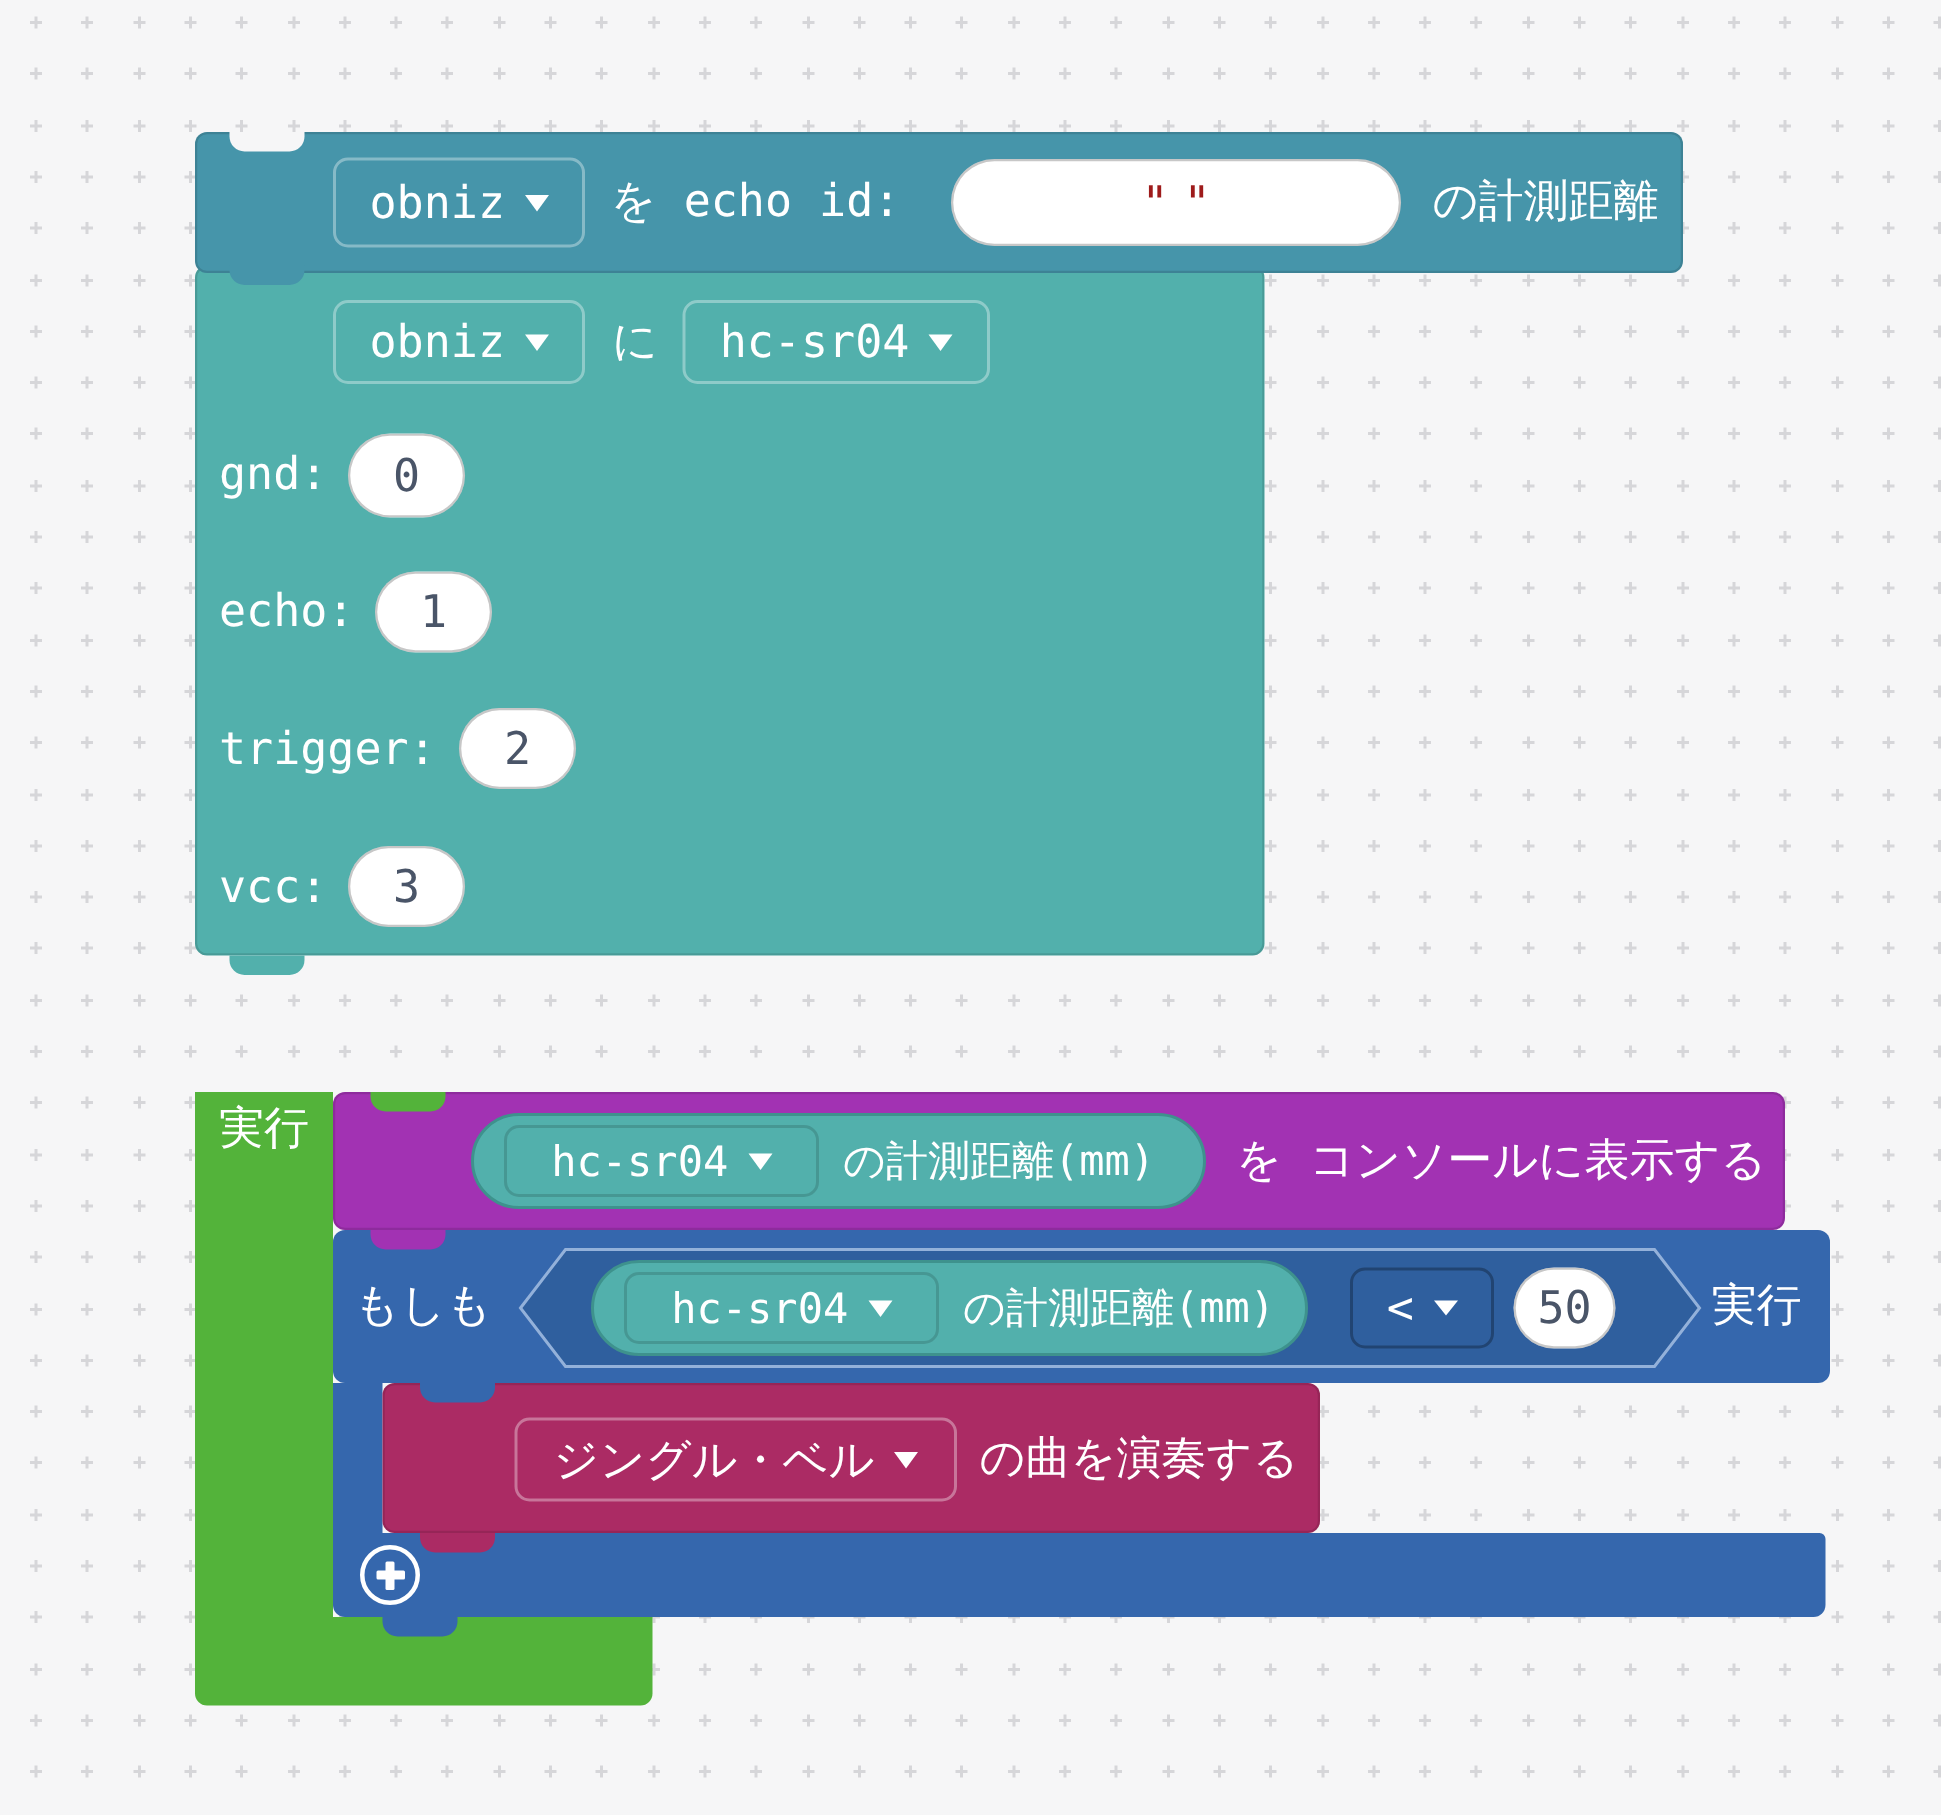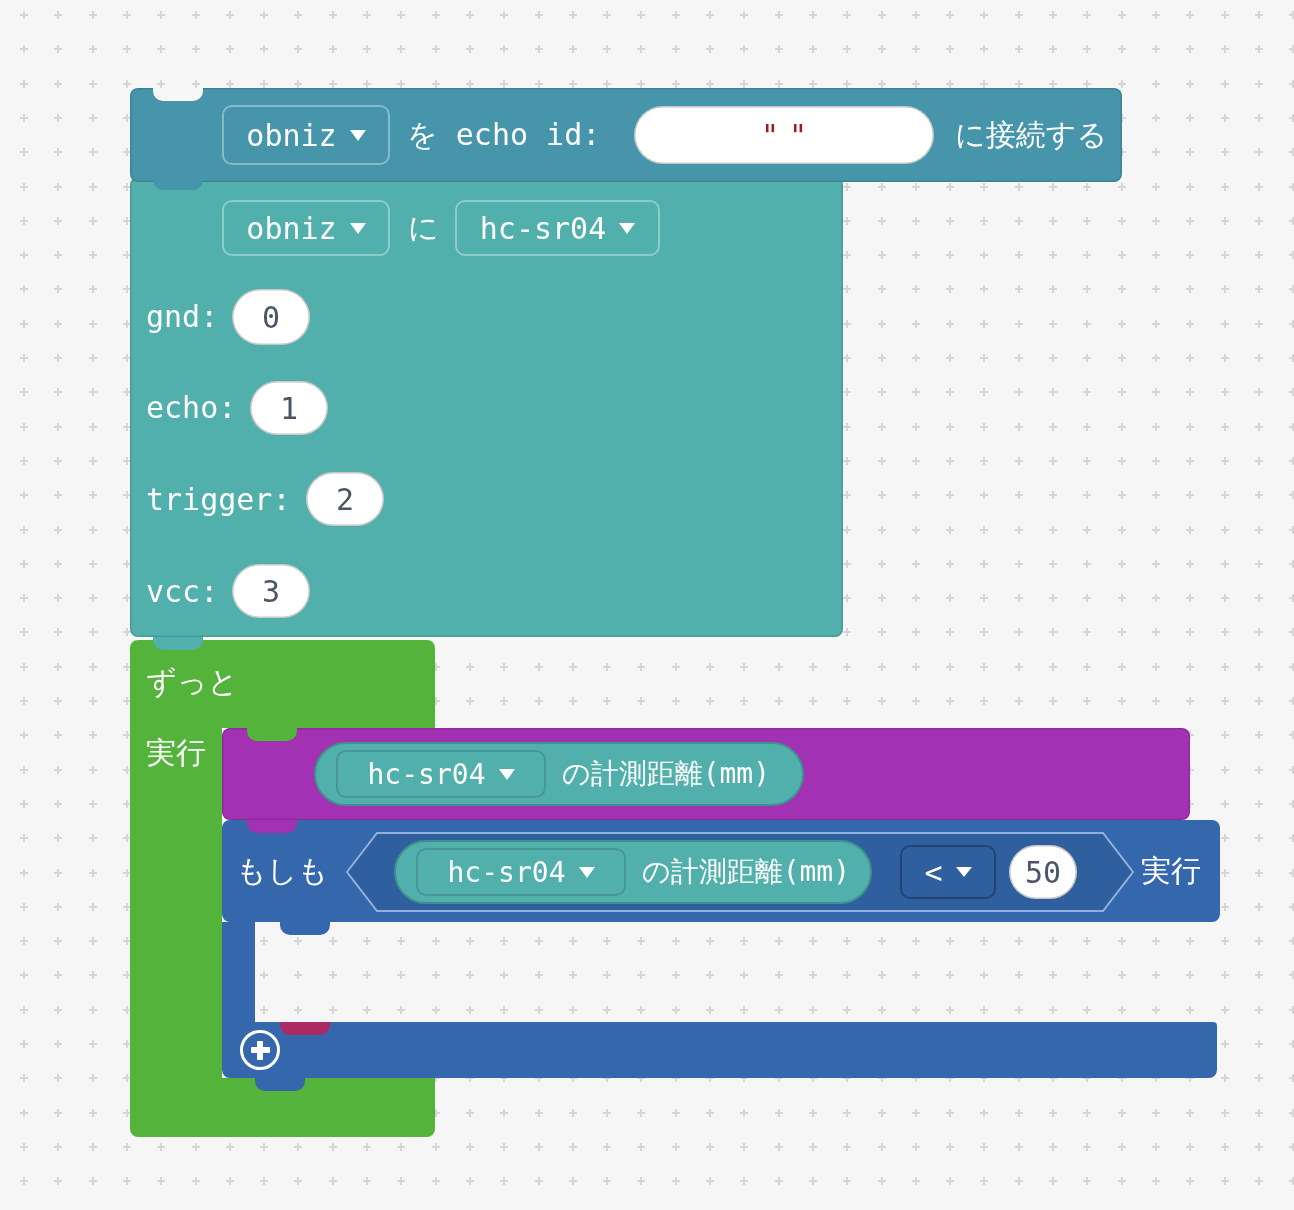--- a/index.html
+++ b/index.html
@@ -1358,23 +1358,20 @@
       <div class="cross" style="left: 1053px; top: 1181.2px;"></div>
       <div class="cross" style="left: 1087.3px; top: 1181.2px;"></div>
       <div class="cross" style="left: 1121.6px; top: 1181.2px;"></div>
       <div class="cross" style="left: 1155.9px; top: 1181.2px;"></div>
       <div class="cross" style="left: 1190.2px; top: 1181.2px;"></div>
       <div class="cross" style="left: 1224.5px; top: 1181.2px;"></div>
       <div class="cross" style="left: 1258.8px; top: 1181.2px;"></div>
       <div class="cross" style="left: 1293.1px; top: 1181.2px;"></div>
     </div>
 
-  <div class="block" style="left:130px;top:640px;width:305px;height:88px;background:#53b33a;border-radius:8px 8px 0 0;">
-    <span class="lbl" style="left:16px;top:21px;">ずっと</span>
-  </div>
   <div class="block" style="left:130px;top:728px;width:92px;height:350px;background:#53b33a;">
     <span class="lbl" style="left:16px;top:4px;">実行</span>
   </div>
   <div class="block" style="left:130px;top:1078px;width:305px;height:59px;background:#53b33a;border-radius:0 0 8px 8px;"></div>
 
   <div class="block edge" style="left:130px;top:177px;width:713px;height:460px;background:#52b0ac;border-radius:8px;">
     <div class="dd light" style="left:92px;top:23px;width:168px;height:56px;">
       <span>obniz</span>
       <span class="arr"></span>
     </div>
@@ -1408,31 +1405,32 @@
   <div class="block edge" style="left:130px;top:88px;width:992px;height:94px;background:#4695aa;border-radius:8px;">
     <div class="dd light" style="left:92px;top:17px;width:168px;height:60px;">
       <span>obniz</span>
       <span class="arr"></span>
     </div>
     <span class="lbl" style="left:277px;top:26px;">を echo id:</span>
     <div class="wfield" style="left:504px;top:18px;width:300px;height:58px;border-radius:29px;gap:10px;">
       <span class="q">"</span>
       <span class="q">"</span>
     </div>
-    <span class="lbl" style="left:825px;top:26px;">に接続する</span>
+    <span class="lbl" style="left:825px;top:26px;">の計測距離</span>
   </div>
 
   <div class="block edge" style="left:222px;top:728px;width:968px;height:92px;background:#a232b3;border-radius:8px;">
     <div class="tealpill" style="left:92px;top:14px;width:490px;height:64px;">
       <div class="dd dim" style="left:20px;top:6px;width:210px;height:48px;font-size:28px;">
         <span>hc-sr04</span>
         <span class="arr"></span>
       </div>
       <span class="lbl" style="left:246px;top:9px;font-size:28px;">の計測距離(mm)</span>
     </div>
+    <span class="lbl" style="left:602px;top:25px;">を コンソールに表示する</span>
   </div>
 
   <div class="block" style="left:222px;top:820px;width:998px;height:102px;background:#3567ad;border-radius:8px;">
     <span class="lbl" style="left:14px;top:30px;">もしも</span>
     <svg class="hex" width="790" height="84" viewBox="0 0 790 84">
       <polygon points="2,42 32,3 758,3 788,42 758,81 32,81" fill="#2f5f9e" stroke="#93b1da" stroke-width="2"></polygon>
     </svg>
     <div class="tealpill" style="left:172px;top:20px;width:478px;height:64px;">
       <div class="dd dim" style="left:20px;top:6px;width:210px;height:48px;font-size:28px;">
         <span>hc-sr04</span>
@@ -1447,20 +1445,27 @@
     <div class="wfield" style="left:787px;top:25px;width:68px;height:54px;border-radius:27px;">
       <span>50</span>
     </div>
     <span class="lbl" style="left:919px;top:30px;">実行</span>
   </div>
   <div class="block" style="left:222px;top:922px;width:33px;height:100px;background:#3567ad;"></div>
   <div class="block" style="left:222px;top:1022px;width:995px;height:56px;background:#3567ad;border-radius:0 4px 8px 8px;">
     <div class="plus-circle"></div>
   </div>
 
+  <div class="block edge" style="left:255px;top:922px;width:625px;height:100px;background:#ab2b64;border-radius:8px;">
+    <div class="dd light" style="left:88px;top:23px;width:295px;height:56px;">
+      <span>ジングル・ベル</span>
+      <span class="arr"></span>
+    </div>
+    <span class="lbl" style="left:398px;top:30px;">の曲を演奏する</span>
+  </div>
 
   <div class="tab" style="left:153px;top:88px;background:#f6f6f7;"></div>
   <div class="tab" style="left:153px;top:177px;background:#4695aa;"></div>
   <div class="tab" style="left:153px;top:637px;background:#52b0ac;"></div>
   <div class="tab" style="left:247px;top:728px;background:#53b33a;"></div>
   <div class="tab" style="left:247px;top:820px;background:#a232b3;"></div>
   <div class="tab" style="left:280px;top:922px;background:#3567ad;"></div>
   <div class="tab" style="left:280px;top:1022px;background:#ab2b64;"></div>
   <div class="tab" style="left:255px;top:1078px;background:#3567ad;"></div>
 </div>

